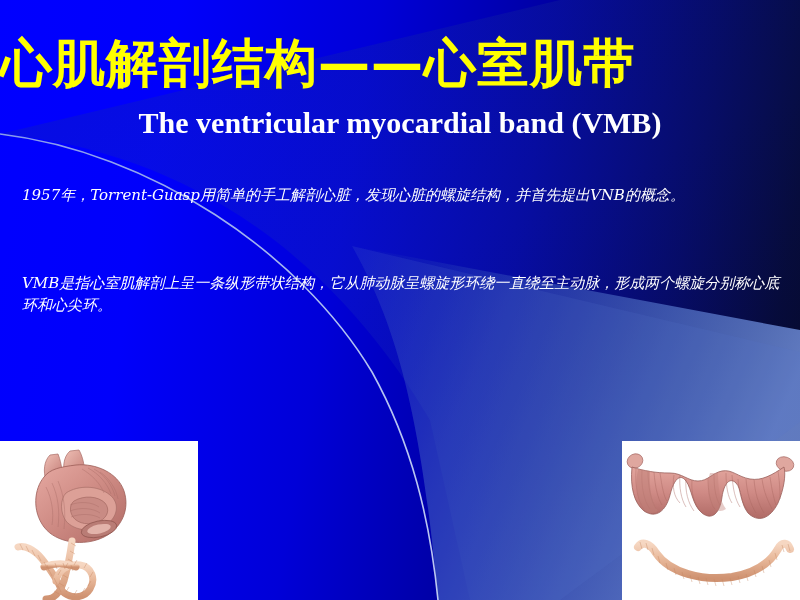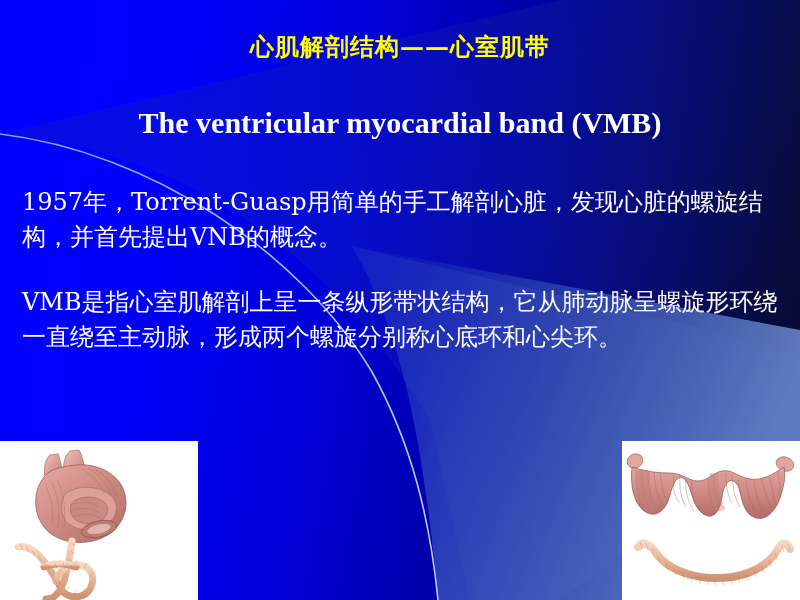--- a/index.html
+++ b/index.html
@@ -28,23 +28,23 @@
     left: 0; top: 0;
     width: 800px; height: 600px;
     pointer-events: none;
   }
   
   .title-cn {
     position: absolute;
     left: 0;
     top: 34px;
     width: 800px;
-    text-align: center;
+    text-align: left;
     color: #ffff00;
-    font-size: 24px;
+    font-size: 52px;
     font-weight: bold;
     letter-spacing: 1px;
     line-height: 1.12;
     font-family: "DejaVu Serif", "Liberation Serif", serif;
     white-space: nowrap;
   }
   .title-en {
     position: absolute;
     left: 0;
     top: 106px;
@@ -56,26 +56,27 @@
     line-height: 1.1;
     font-family: "Liberation Serif", "DejaVu Serif", serif;
     white-space: nowrap;
   }
   
   .para {
     position: absolute;
     left: 22px;
     width: 760px;
     color: #ffffff;
-    font-size: 24px;
+    font-size: 15px;
     line-height: 1.44;
     font-family: "DejaVu Serif", "Liberation Serif", serif;
+    font-style: italic;
   }
   #para1 { top: 185px; }
-  #para2 { top: 285px; }
+  #para2 { top: 273px; }
   #para3 { top: 396px; }
 
   
   .panel {
     position: absolute;
     background: #ffffff;
     overflow: hidden;
   }
   #panel-left {
     left: 0px;

